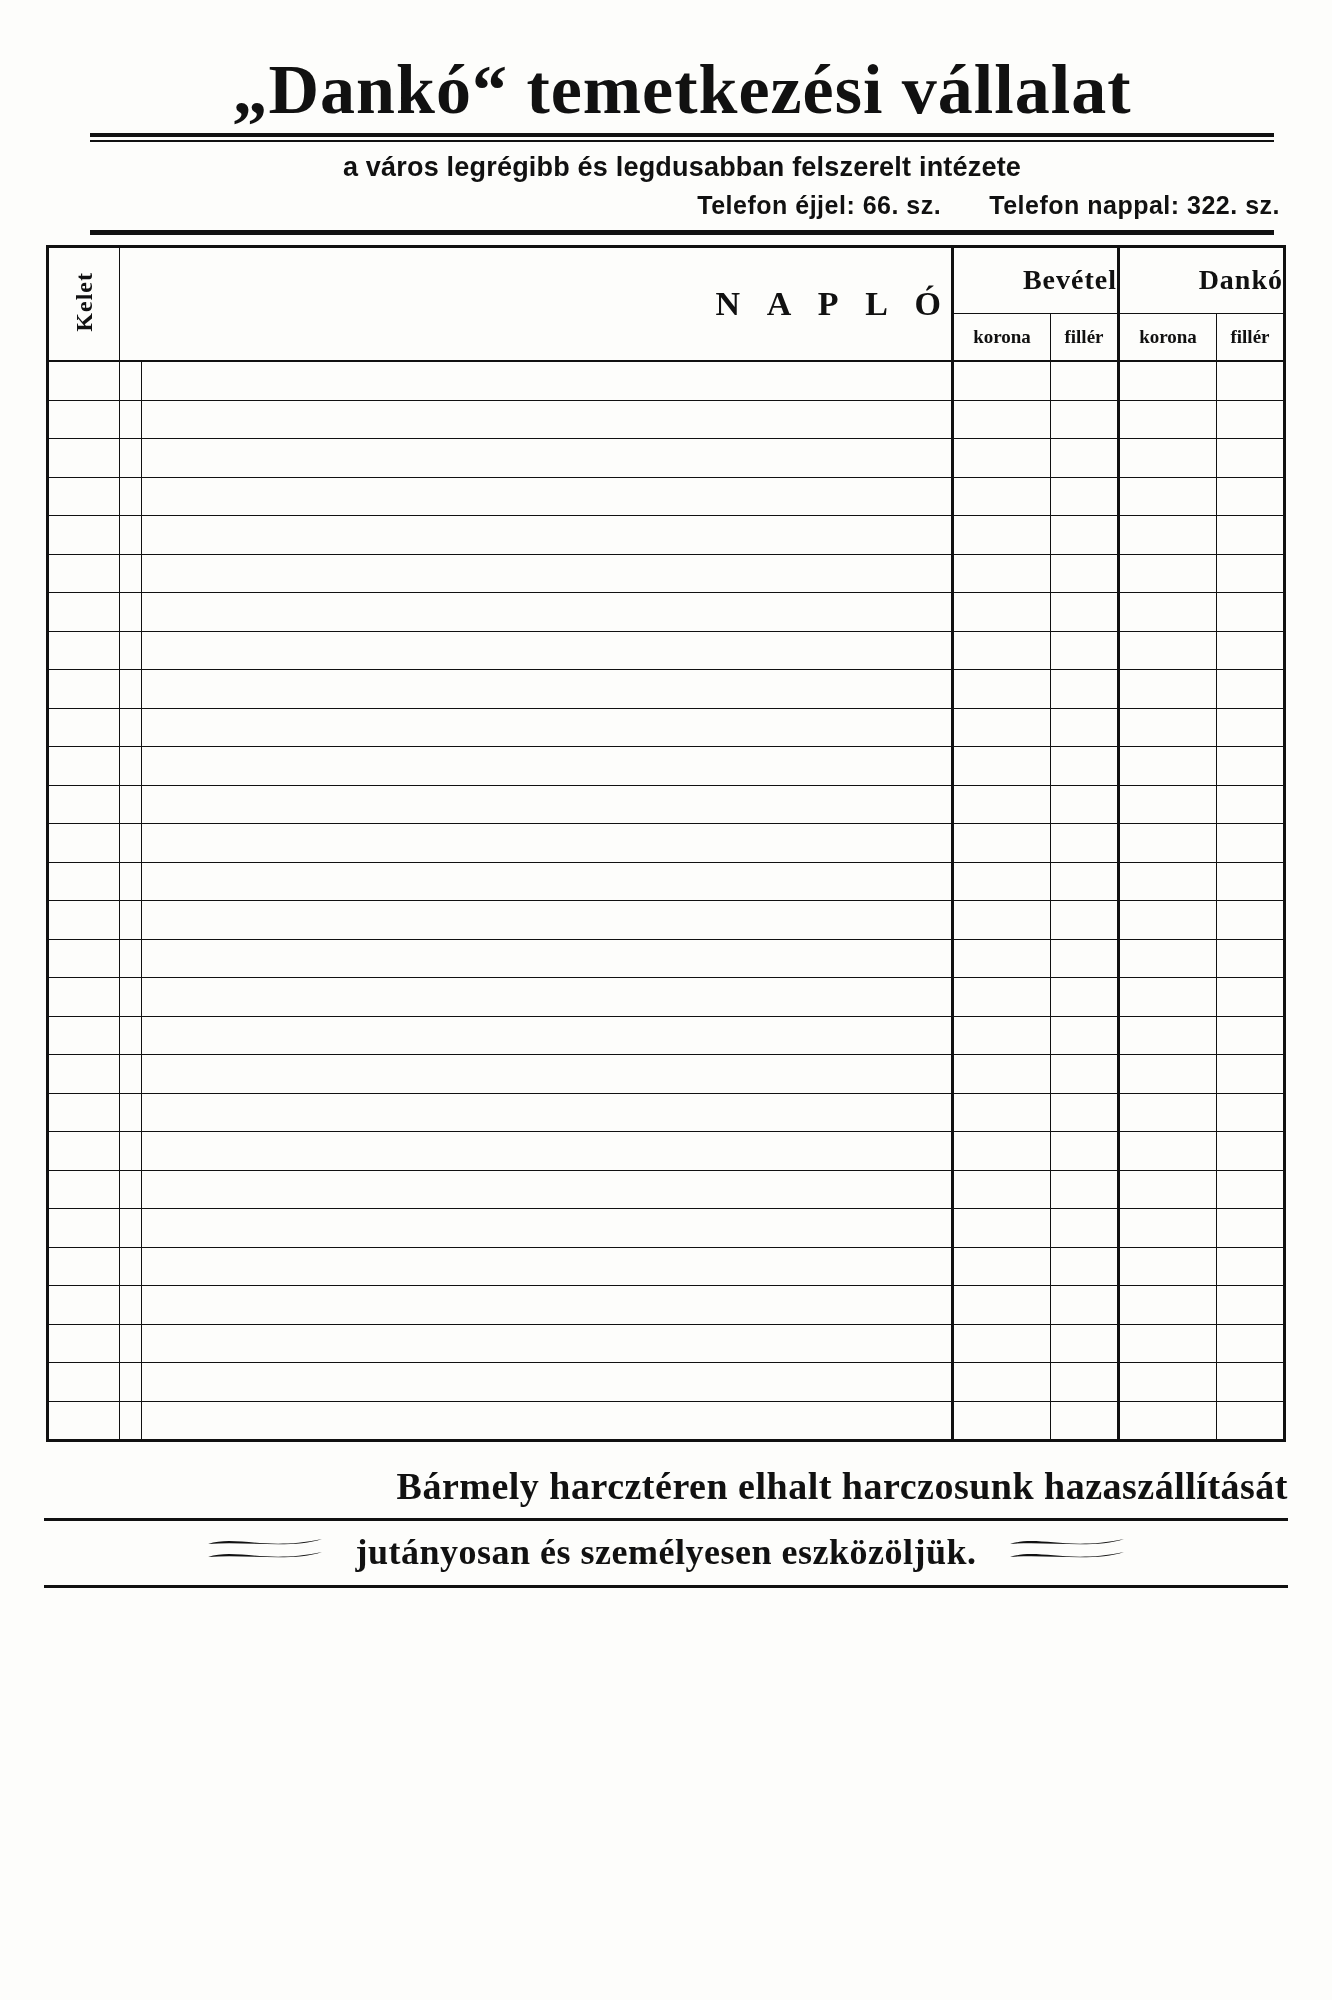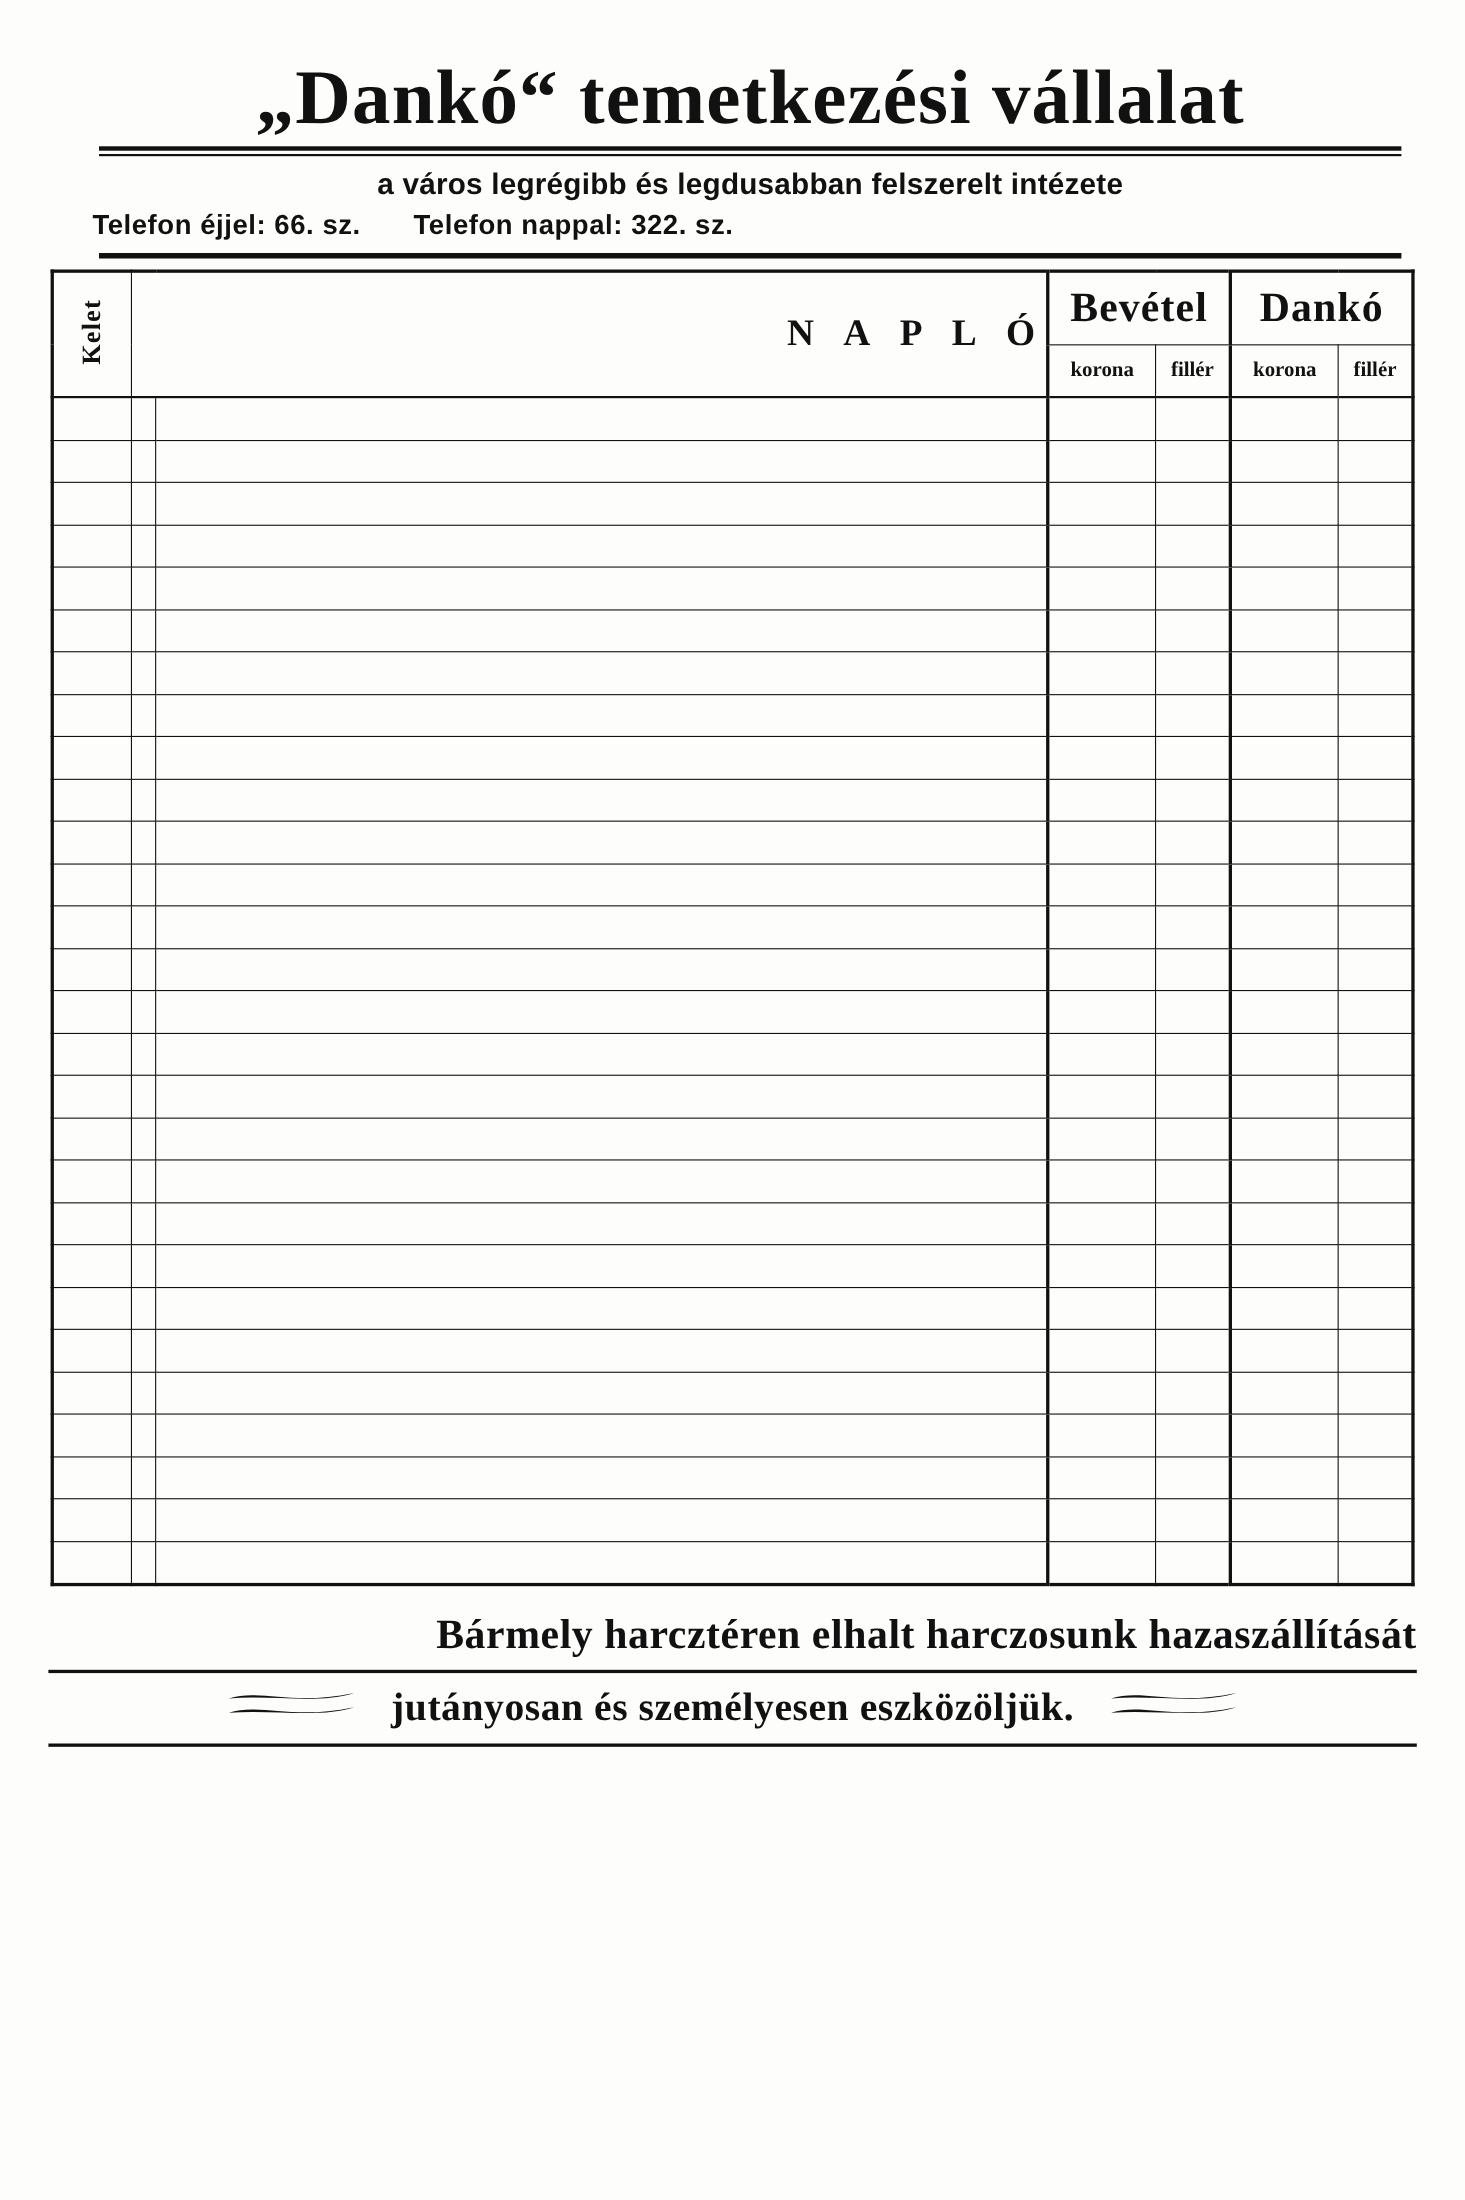--- a/index.html
+++ b/index.html
@@ -51,21 +51,21 @@
     font-size: 44px;
     text-align: center;
     letter-spacing: 0px;
     margin: 4px 0 6px 0;
     white-space: nowrap;
   }
   .phones {
     font-family: "Liberation Sans", sans-serif;
     font-weight: bold;
     font-size: 25px;
-    text-align: left;
+    text-align: right;
     letter-spacing: 0.5px;
     margin: 2px 0 10px 0;
   }
   .phones .gap { display: inline-block; width: 48px; }
   .rule-heavy {
     border-top: 5px solid #111;
     margin: 8px 6px 0 6px;
   }
 
   
@@ -103,23 +103,23 @@
   .head-naplo {
     text-align: right;
     vertical-align: middle;
     font-family: "Liberation Serif", serif;
     font-size: 34px;
     letter-spacing: 10px;
     height: 112px;
     border-bottom: 2px solid #111 !important;
   }
   .head-group {
-    text-align: center;
-    font-family: "Liberation Serif", serif;
-    font-size: 38px;
+    text-align: right;
+    font-family: "Liberation Serif", serif;
+    font-size: 28px;
     height: 62px;
     vertical-align: middle;
     letter-spacing: 1px;
   }
   .head-unit {
     text-align: center;
     font-family: "Liberation Serif", serif;
     font-size: 19px;
     height: 44px;
     vertical-align: middle;

